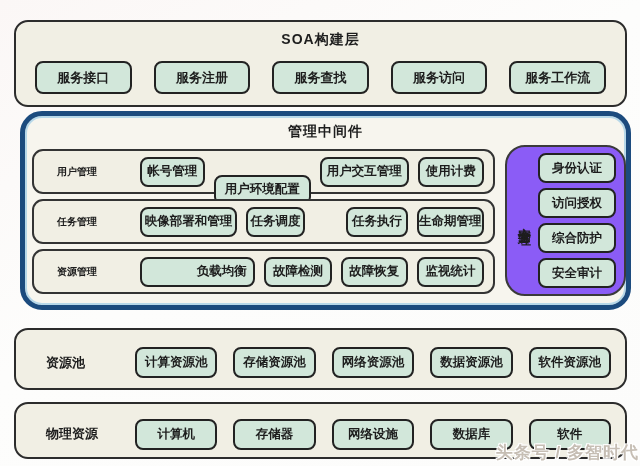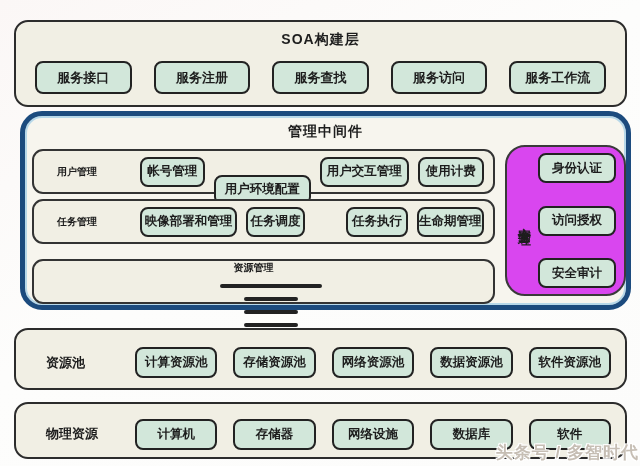--- a/index.html
+++ b/index.html
@@ -69,27 +69,27 @@
     padding: 0 9px 0 23px;
     gap: 9px;
   }
   .mw-row .row-label {
     flex: none; width: 58px; margin-right: 16px;
     font-weight: bold; font-size: 10px; white-space: nowrap;
   }
   .mw-row .gbox { height: 30px; font-size: 12.5px; }
   #mw-row-1 { top: 33px; }
   #mw-row-2 { top: 83px; }
-  #mw-row-3 { top: 143px; flex-direction: column; }
+  #mw-row-3 { top: 133px; }
 
   
   #security {
     position: absolute;
     left: 480px; top: 29px; width: 121px; height: 151px;
-    background: #d946ef;
+    background: #8b5cf6;
     border: 2px solid #3a3a3a;
     border-radius: 20px;
     display: flex;
     padding: 6px 8px;
   }
   #security .sec-label {
     flex: none; width: 18px; margin-right: 5px;
     writing-mode: vertical-lr; text-orientation: upright;
     display: flex; align-items: center; justify-content: center;
     font-weight: bold; font-size: 13px; letter-spacing: 2px;
@@ -166,20 +166,21 @@
       <div class="gbox" style="flex:1 1 0;">故障检测</div>
       <div class="gbox" style="flex:1 1 0;">故障恢复</div>
       <div class="gbox" style="flex:1 1 0;">监视统计</div>
     </div>
 
     <div id="security">
       <div class="sec-label">安全管理</div>
       <div class="sec-boxes">
         <div class="gbox">身份认证</div>
         <div class="gbox">访问授权</div>
+        <div class="gbox">综合防护</div>
         <div class="gbox">安全审计</div>
       </div>
     </div>
   </div>
 
   <div id="pool" class="panel h-layer">
     <span class="row-label">资源池</span>
     <div class="boxes">
       <div class="gbox">计算资源池</div>
       <div class="gbox">存储资源池</div>

